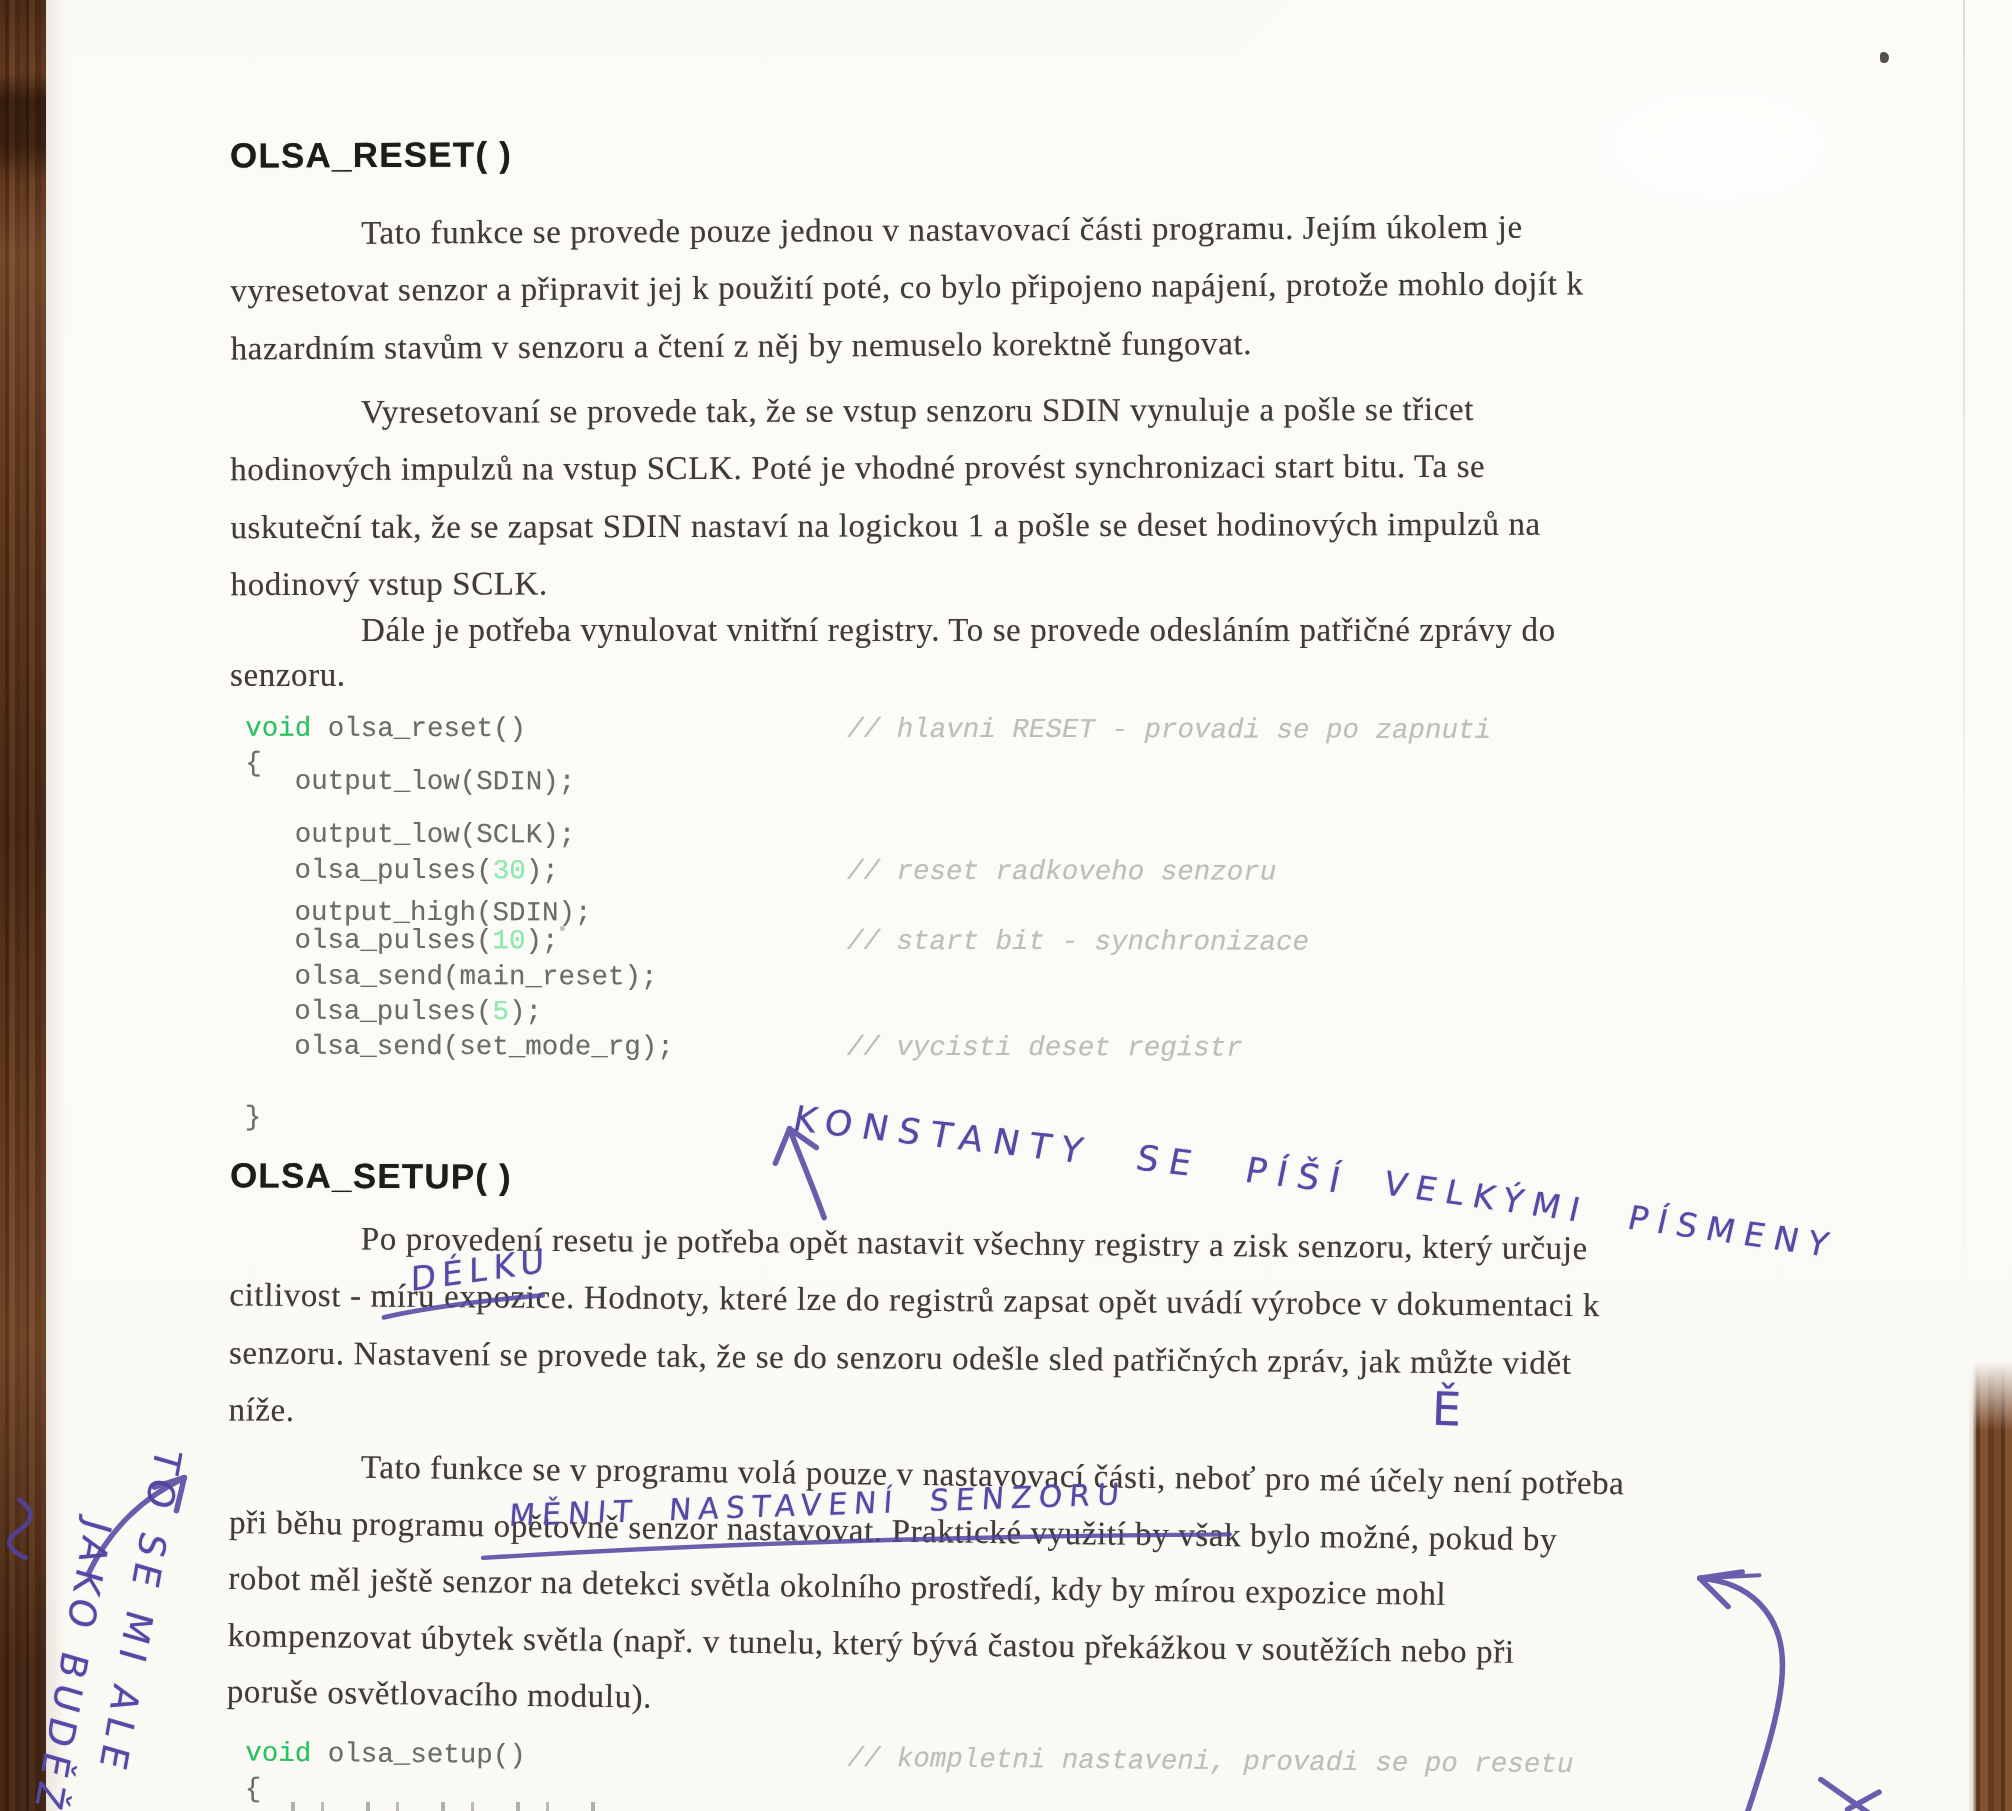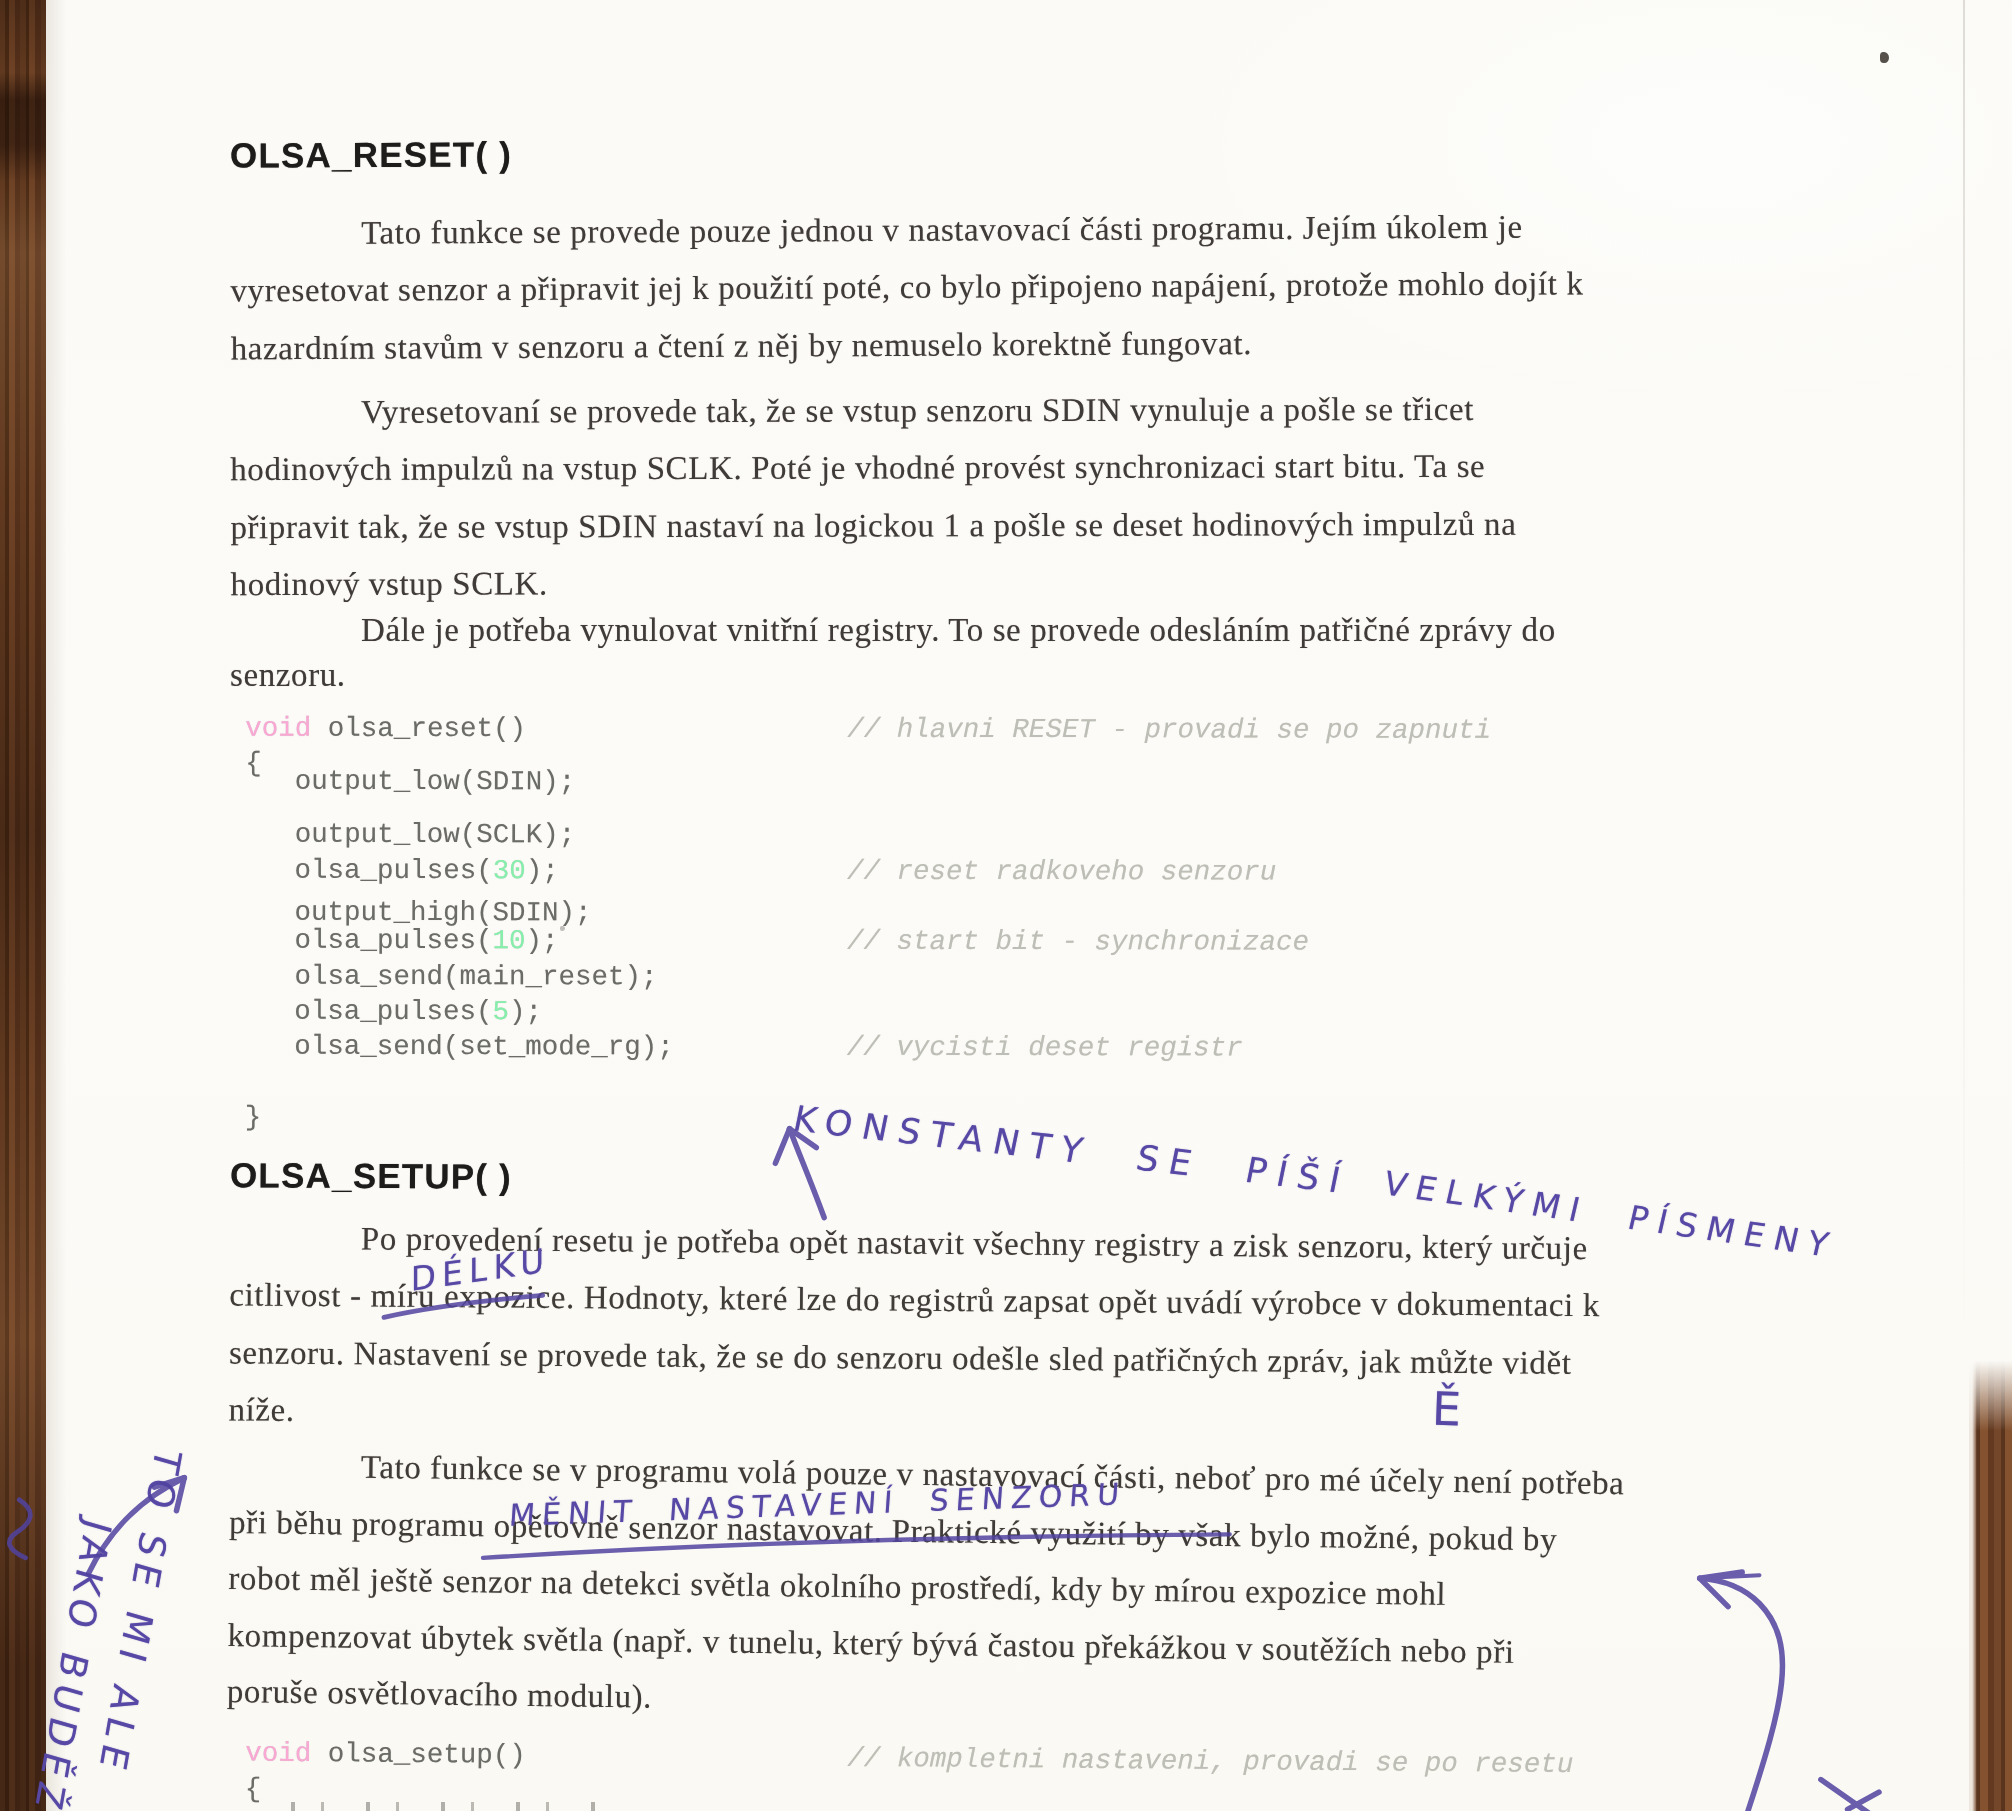--- a/index.html
+++ b/index.html
@@ -48,21 +48,21 @@
     white-space:pre;
   }
   .para{position:absolute;width:1682px;color:#3f3b38;font-size:33px;letter-spacing:0.6px;}
   .pl{position:absolute;left:0;white-space:pre;text-shadow:0 0 0.9px rgba(70,58,48,.45);}
   .ind{padding-left:131px;}
   .it{}
 
   .codeblock{position:absolute;font-family:"Liberation Mono","DejaVu Sans Mono",monospace;
     font-size:27.5px;color:#6b6b67;}
   .cl{position:absolute;left:0;white-space:pre;text-shadow:0 0 0.8px rgba(100,100,95,.35);}
-  .kw{color:#f9a8d4;margin-top:41px;}
+  .kw{color:#22c55e;margin-top:41px;}
   .num{color:#86efac;}
   .cmt{position:absolute;left:602px;top:0;color:#bdbeb5;font-style:italic;white-space:pre;
        text-shadow:0 0 0.8px rgba(180,180,170,.4);}
 
   
   .hw{
     position:absolute;font-family:"DejaVu Sans",sans-serif;
     color:#5748a5;white-space:pre;
     text-shadow:0 0 1.2px rgba(87,72,165,.55);
   }
@@ -88,21 +88,21 @@
 
 <div class="para" style="left:230px;top:211px;transform:rotate(-0.3deg);">
   <div class="pl ind" style="top:0;">Tato funkce se provede pouze jednou v nastavovací části programu. Jejím úkolem je</div>
   <div class="pl" style="top:57px;">vyresetovat senzor a připravit jej k použití poté, co bylo připojeno napájení, protože mohlo dojít k</div>
   <div class="pl" style="top:115px;">hazardním stavům v senzoru a čtení z něj by nemuselo korektně fungovat.</div>
 </div>
 
 <div class="para" style="left:230px;top:392px;transform:rotate(-0.15deg);">
   <div class="pl ind" style="top:0;"><span>Vyresetovaní se provede tak, že se vstup senzoru </span><span class="it">SDIN</span><span> vynuluje a pošle se třicet</span></div>
   <div class="pl" style="top:57px;"><span>hodinových impulzů na vstup </span><span class="it">SCLK</span><span>. Poté je vhodné provést synchronizaci start bitu. Ta se</span></div>
-  <div class="pl" style="top:115px;"><span>připravit tak, že se vstup </span><span class="it">SDIN</span><span> nastaví na logickou 1 a pošle se deset hodinových impulzů na</span></div>
+  <div class="pl" style="top:115px;"><span>uskuteční tak, že se zapsat </span><span class="it">SDIN</span><span> nastaví na logickou 1 a pošle se deset hodinových impulzů na</span></div>
   <div class="pl" style="top:172px;"><span>hodinový vstup </span><span class="it">SCLK</span><span>.</span></div>
 </div>
 
 <div class="para" style="left:230px;top:612px;">
   <div class="pl ind" style="top:0;">Dále je potřeba vynulovat vnitřní registry. To se provede odesláním patřičné zprávy do</div>
   <div class="pl" style="top:45px;">senzoru.</div>
 </div>
 
 <div class="codeblock" style="left:245px;top:714px;width:1494px;height:440px;transform:rotate(0.1deg);">
   <div class="cl" style="top:0;"><span class="kw">void</span><span> olsa_reset()</span><span class="cmt">// hlavni RESET - provadi se po zapnuti</span></div>

